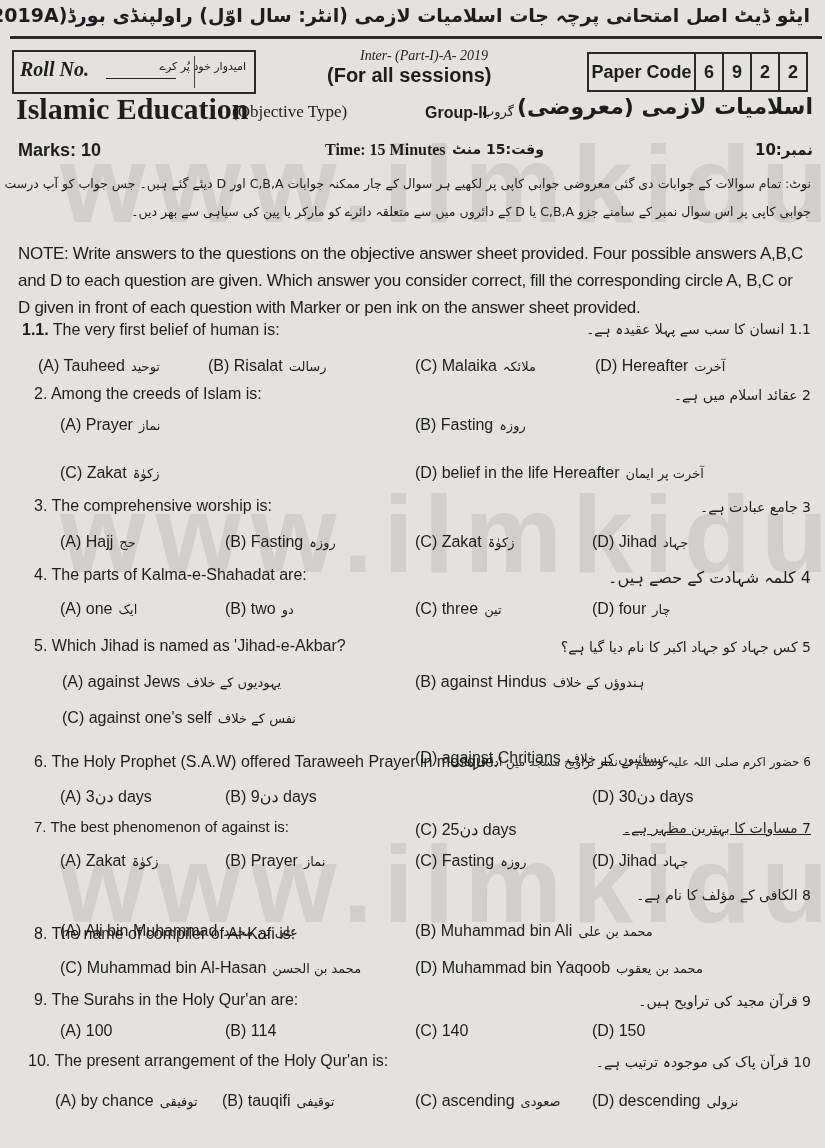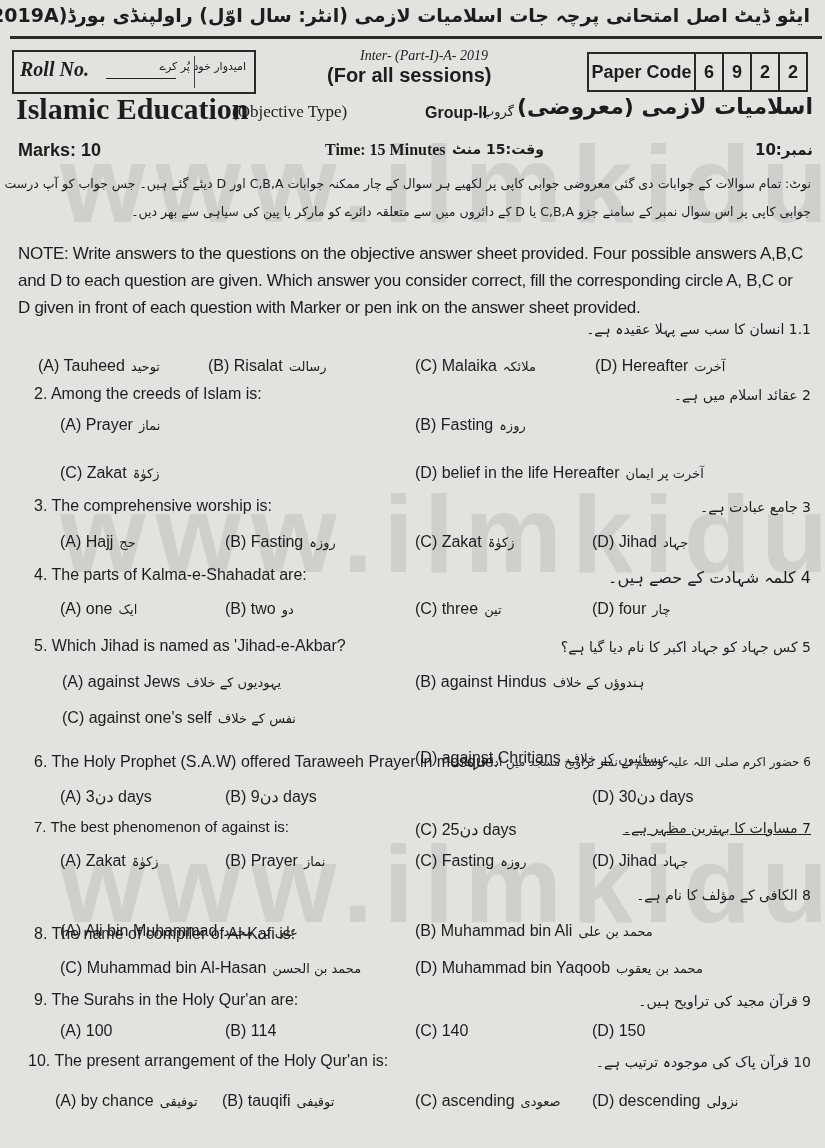--- a/index.html
+++ b/index.html
@@ -69,20 +69,21 @@
 
   <div class="abs" style="left:18px;top:140px;font-family:Liberation Sans, sans-serif;font-weight:bold;font-size:18px;">Marks: 10</div>
   <div class="abs" style="left:325px;top:141px;font-family:'Liberation Serif',serif;font-weight:bold;font-size:16px;">Time: 15 Minutes</div>
   <div class="abs urdu" style="left:452px;top:141px;font-size:14px;font-weight:bold;">وقت:15 منٹ</div>
   <div class="abs urdu" style="right:12px;top:141px;font-size:15px;font-weight:bold;">نمبر:10</div>
 
   <div class="abs urdu" style="right:14px;top:176px;font-size:12.5px;">نوٹ: تمام سوالات کے جوابات دی گئی معروضی جوابی کاپی پر لکھیے ہر سوال کے چار ممکنہ جوابات C,B,A اور D دیئے گئے ہیں۔ جس جواب کو آپ درست سمجھیں</div>
   <div class="abs urdu" style="right:14px;top:204px;font-size:12.5px;">جوابی کاپی پر اس سوال نمبر کے سامنے جزو C,B,A یا D کے دائروں میں سے متعلقہ دائرے کو مارکر یا پین کی سیاہی سے بھر دیں۔</div>
   <div class="abs note">NOTE: Write answers to the questions on the objective answer sheet provided. Four possible answers A,B,C and D to each question are given. Which answer you consider correct, fill the corresponding circle A, B,C or D given in front of each question with Marker or pen ink on the answer sheet provided.</div>
 
+  <div class="abs q" style="left:22px;top:321px;"><b>1.1.</b> <span>The very first belief of human is:</span></div>
   <div class="abs urdu q" style="right:14px;top:321px;font-size:14px;"><span>1.1</span> <span>انسان کا سب سے پہلا عقیدہ ہے۔</span></div>
   <div class="abs opt" style="left:38px;top:357px;"><span>(A) Tauheed</span><span class="ur-s">توحید</span></div>
   <div class="abs opt" style="left:208px;top:357px;"><span>(B) Risalat</span><span class="ur-s">رسالت</span></div>
   <div class="abs opt" style="left:415px;top:357px;"><span>(C) Malaika</span><span class="ur-s">ملائکہ</span></div>
   <div class="abs opt" style="left:595px;top:357px;"><span>(D) Hereafter</span><span class="ur-s">آخرت</span></div>
 
   <div class="abs q" style="left:34px;top:385px;"><span>2.</span> <span>Among the creeds of Islam is:</span></div>
   <div class="abs urdu q" style="right:14px;top:387px;font-size:14px;"><span>2</span> <span>عقائد اسلام میں ہے۔</span></div>
   <div class="abs opt" style="left:60px;top:416px;"><span>(A) Prayer</span><span class="ur-s">نماز</span></div>
   <div class="abs opt" style="left:415px;top:416px;"><span>(B) Fasting</span><span class="ur-s">روزہ</span></div>

